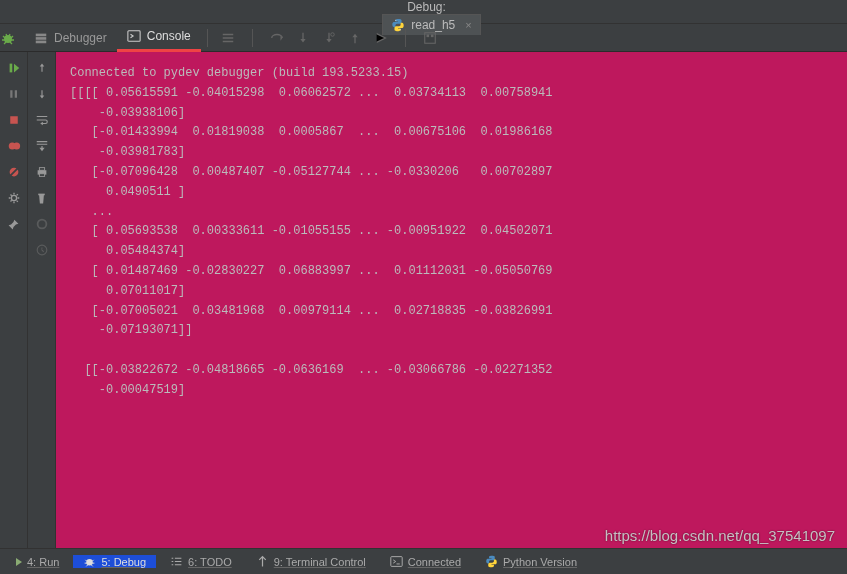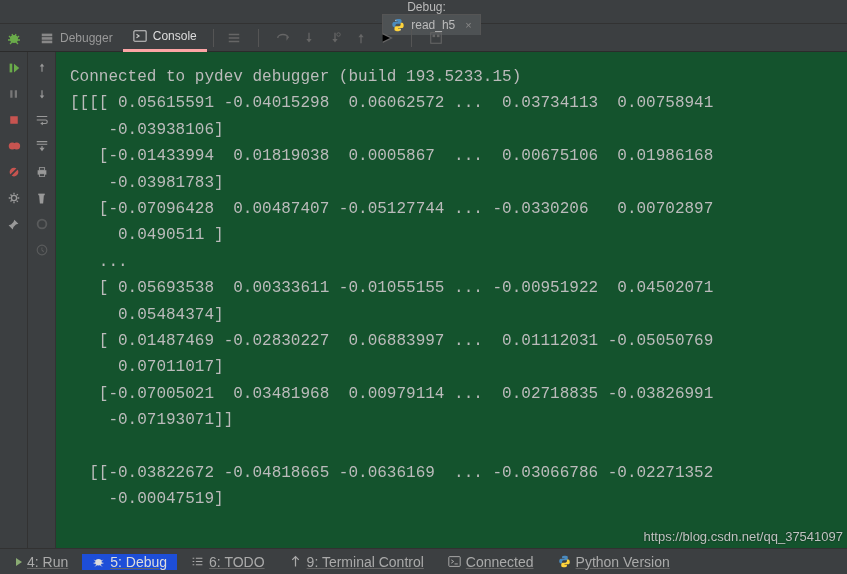--- a/index.html
+++ b/index.html
@@ -3,37 +3,37 @@
 <meta charset="utf-8">
 <style>
 * { margin:0; padding:0; box-sizing:border-box; }
 body { width:847px; height:574px; background:#3c3f41; font-family:"Segoe UI",sans-serif; font-size:12px; color:#bbbbbb; overflow:hidden; position:relative; }
 .top-tab-row { display:flex; align-items:center; height:24px; background:#3c3f41; border-bottom:1px solid #323232; padding-left:6px;flex-direction:column; }
 .debug-label { color:#bbbbbb; font-size:12px; }
 .script-tab { display:flex; align-items:center; gap:6px; margin-left:10px; padding:3px 8px; background:#4e5254; border-top:1px solid #555; border-left:1px solid #555; border-right:1px solid #555; }
 .py-icon { width:14px; height:14px; }
 .script-name { color:#bbbbbb; }
 .close-x { color:#888; font-size:11px; margin-left:4px; }
-.sub-tab-row { display:flex; align-items:center; height:28px; background:#3c3f41; border-bottom:1px solid #2b2b2b; padding-left:6px; }
+.sub-tab-row { display:flex; align-items:center; height:28px; background:#3c3f41; border-bottom:1px solid #2b2b2b; }
 .bug-icon { width:16px; height:16px; margin-right:8px; }
 .sub-tab { display:flex; align-items:center; gap:6px; padding:0 10px; height:28px; color:#999; }
-.sub-tab.active { color:#ddd; border-bottom:3px solid #fca5a5; }
+.sub-tab.active { color:#ddd; border-bottom:3px solid #ef4444; }
 .sub-divider { width:1px; height:18px; background:#555; margin:0 6px; }
 .toolbar-icons { display:flex; align-items:center; gap:10px; color:#666; margin-left:6px; }
 .toolbar-btn { width:16px; height:16px; display:flex; align-items:center; justify-content:center; }
 .main-area { display:flex; height:496px; position:relative; }
 .left-gutter { width:28px; background:#3c3f41; border-right:1px solid #323232; display:flex; flex-direction:column; align-items:center; gap:10px; padding-top:8px; }
 .gutter-icon { width:16px; height:16px; display:flex; align-items:center; justify-content:center; color:#999; }
 .second-gutter { width:28px; background:#3c3f41; border-right:1px solid #323232; display:flex; flex-direction:column; align-items:center; gap:10px; padding-top:8px; }
-.console-pane { flex:1; background:#14532d; padding:12px 14px; font-family:"Consolas","Courier New",monospace; font-size:16px; line-height:1.65; color:#bbbbbb; white-space:pre; overflow:hidden; }
+.console-pane { flex:1; background:#be185d; padding:12px 14px; font-family:"Consolas","Courier New",monospace; font-size:12px; line-height:1.65; color:#bbbbbb; white-space:pre; overflow:hidden; }
 .bottom-bar { position:absolute; bottom:0; left:0; right:0; height:26px; background:#3c3f41; border-top:1px solid #323232; display:flex; align-items:center; gap:4px; padding-left:6px; }
-.bottom-item { display:flex; align-items:center; gap:5px; padding:0 10px; color:#aaa; font-size:14px; }
+.bottom-item { display:flex; align-items:center; gap:5px; padding:0 10px; color:#aaa; font-size:11px; }
 .bottom-item.active { background:#1d4ed8; color:#ddd; }
 .bottom-item .lbl { text-decoration:underline; text-decoration-color:#666; }
-.watermark { position:absolute; right:4px; bottom:30px; color:#c8c8c8; font-size:13px; font-family:sans-serif; opacity:0.95; text-shadow:0 0 2px rgba(0,0,0,0.6);margin-left:20px; }
+.watermark { position:absolute; right:12px; bottom:30px; color:#c8c8c8; font-size:15px; font-family:sans-serif; opacity:0.95; text-shadow:0 0 2px rgba(0,0,0,0.6);margin-left:20px; }
 .triangle-right { width:0; height:0; border-top:4px solid transparent; border-bottom:4px solid transparent; border-left:6px solid #8aab73; }
 </style>
 </head>
 <body>
 
 <div class="top-tab-row">
   <span class="debug-label">Debug:</span>
   <div class="script-tab">
     <svg class="py-icon" viewBox="0 0 32 32">
         <path fill="#4b8bbe" d="M15 2c-5 0-5 3-5 3v3h6v1H7s-4 0-4 6 4 6 4 6h3v-4s0-4 4-4h6s4 0 4-4V5s0-3-5-3h-4z"></path>

